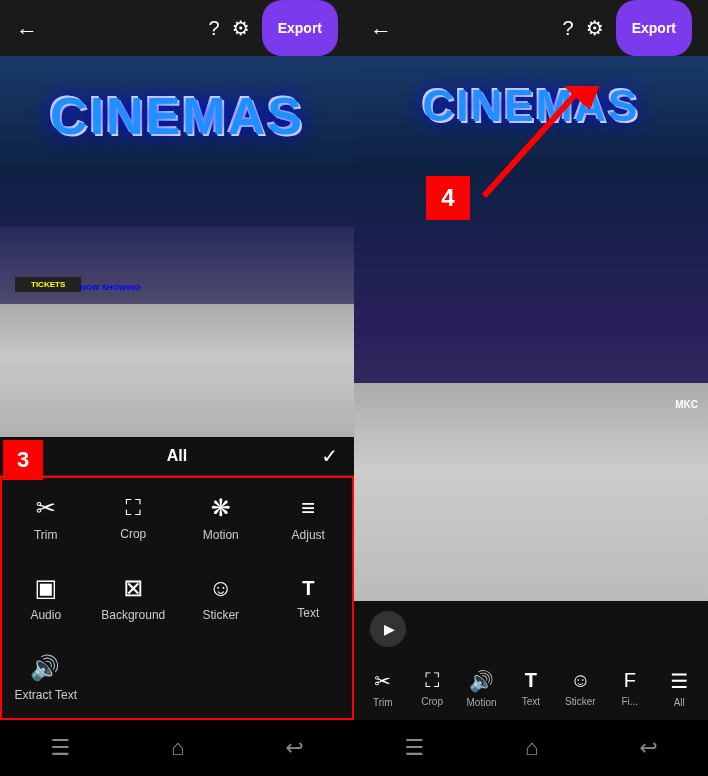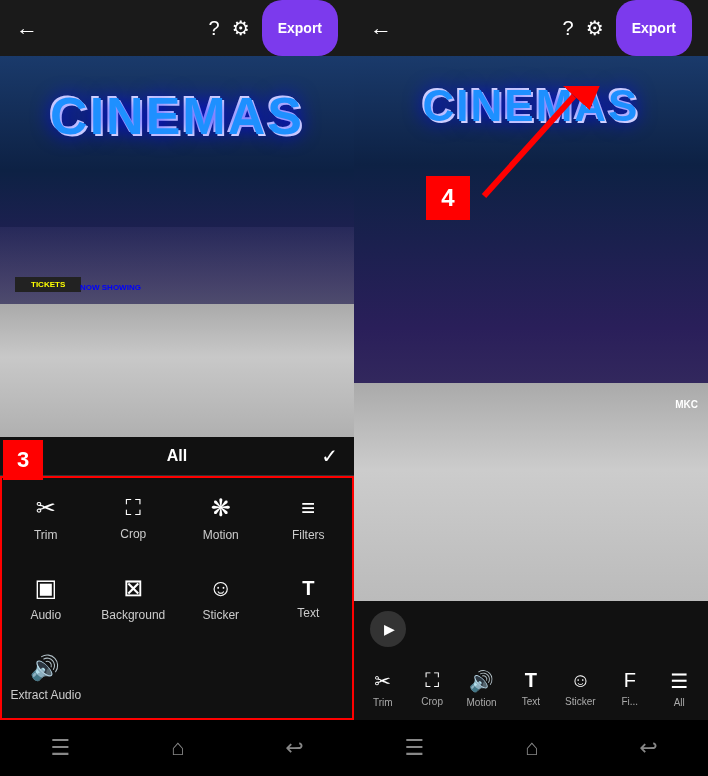--- a/index.html
+++ b/index.html
@@ -408,21 +408,21 @@
       <div class="tool-item">
         <span class="tool-icon" style="font-size:22px;">⛶</span>
         <span class="tool-label">Crop</span>
       </div>
       <div class="tool-item">
         <span class="tool-icon">❋</span>
         <span class="tool-label">Motion</span>
       </div>
       <div class="tool-item">
         <span class="tool-icon">≡</span>
-        <span class="tool-label">Filters</span>
+        <span class="tool-label">Adjust</span>
       </div>
 
       <div class="tool-item">
         <span class="tool-icon">▣</span>
         <span class="tool-label">Audio</span>
       </div>
       <div class="tool-item">
         <span class="tool-icon">⊠</span>
         <span class="tool-label">Background</span>
       </div>
@@ -430,21 +430,21 @@
         <span class="tool-icon">☺</span>
         <span class="tool-label">Sticker</span>
       </div>
       <div class="tool-item">
         <span class="tool-icon" style="font-size:20px; font-weight:bold;">T</span>
         <span class="tool-label">Text</span>
       </div>
 
       <div class="tool-item" style="grid-column: 1 / 2;">
         <span class="tool-icon">🔊</span>
-        <span class="tool-label">Extract Audio</span>
+        <span class="tool-label">Extract Text</span>
       </div>
     </div>
   </div>
 
   <div class="bottom-nav">
     <span class="nav-icon">☰</span>
     <span class="nav-icon">⌂</span>
     <span class="nav-icon">↩</span>
   </div>
 

